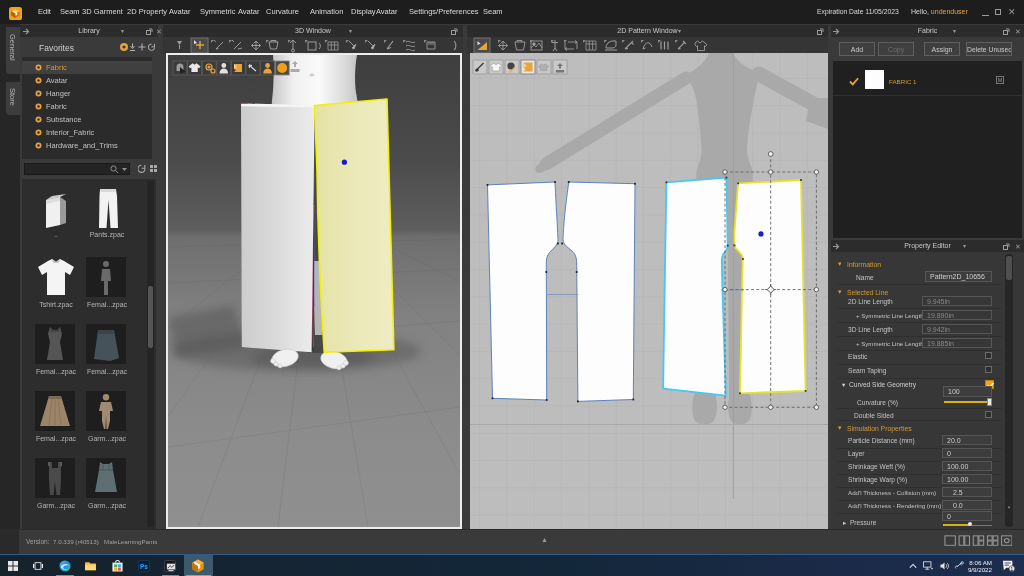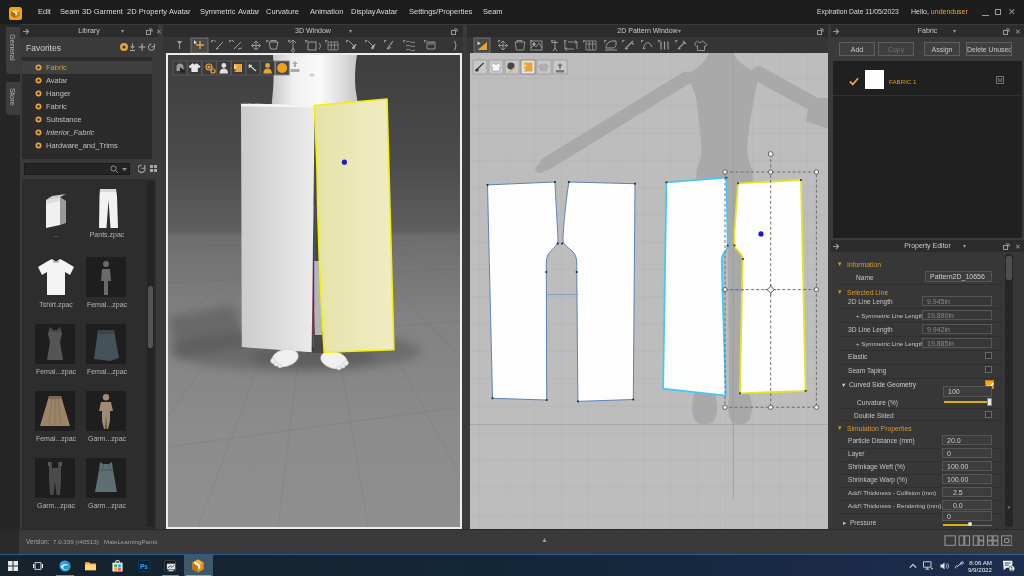--- a/index.html
+++ b/index.html
@@ -36,21 +36,21 @@
     <span class="abs" style="left:60px;">Seam</span>
     <span class="abs" style="left:82px;text-align:center;">3D Garment</span>
     <span class="abs" style="left:127px;">2D Property</span>
     <span class="abs" style="left:169px;">Avatar</span>
     <span class="abs" style="left:200px;">Symmetric</span>
     <span class="abs" style="left:238px;">Avatar</span>
     <span class="abs" style="left:266px;">Curvature</span>
     <span class="abs" style="left:310px;">Animation</span>
     <span class="abs" style="left:351px;">Display</span>
     <span class="abs" style="left:376px;">Avatar</span>
-    <span class="abs" style="left:409px;">Settings/Properties</span>
+    <span class="abs" style="left:409px;">Settings/Preferences</span>
     <span class="abs" style="left:483px;">Seam</span>
     <span class="abs" style="left:817px;font-size:6.8px;">Expiration Date 11/05/2023</span>
     <span class="abs" style="left:911px;font-size:7px;">Hello, <span style="color:#e8a33d;">undenduser</span></span>
   </div>
   <span class="abs" style="left:982px;top:9px;width:7px;height:7px;border-bottom:1.5px solid #9a9a9a;"></span>
   <span class="abs" style="left:995px;top:9px;width:6px;height:6px;border:1px solid #9a9a9a;"></span>
   <span class="abs" style="left:1008px;top:7px;color:#9a9a9a;font-size:9px;">✕</span>
 </div>
 
 <div class="abs" style="left:0;top:24px;width:20px;height:505px;background:#262626;"></div>
@@ -66,21 +66,21 @@
       </svg>
       <span class="abs" style="left:101px;top:0px;color:#9a9a9a;font-size:6px;">▾</span>
       <svg class="abs" style="left:126px;top:3px;" width="7" height="7" viewBox="0 0 7 7">
         <rect x="0.5" y="2.5" width="4" height="4" fill="none" stroke="#999" stroke-width="1"></rect>
         <path d="M3 1 h3 v3" fill="none" stroke="#999" stroke-width="1"></path>
       </svg>
       <span class="abs" style="left:136px;top:1px;color:#9a9a9a;font-size:7px;">✕</span>
 </div>
 <div class="abs" id="library-body" style="left:20px;top:38px;width:138px;height:491px;background:#3a3a3a;">
 
-  <span class="abs" style="left:6px;top:5px;color:#cfcfcf;font-size:8.5px;">Favorites</span>
+  <span class="abs" style="left:19px;top:5px;color:#cfcfcf;font-size:8.5px;">Favorites</span>
   <svg class="abs" style="left:96px;top:4px;" width="42" height="10" viewBox="0 0 42 10">
     <circle cx="8" cy="5" r="4" fill="#e8a33d"></circle>
         <circle cx="8" cy="5" r="1.6" fill="#3a3a3a"></circle>
     <path d="M16.5 1.5 v4 M14.5 4 L16.5 6.5 L18.5 4 M14 8.5 h5" stroke="#b0b0b0" stroke-width="1" fill="none"></path>
     <path d="M26 1.5 v7 M22.5 5 h7" stroke="#b0b0b0" stroke-width="1.1" fill="none"></path>
     <path d="M35.5 2 a3.2 3.2 0 1 0 3.2 3.2 M38.4 1.8 v3 h-3" stroke="#b0b0b0" stroke-width="1" fill="none"></path>
   </svg>
 
   <div class="abs" style="left:2px;top:19px;width:130px;height:102px;background:#2b2b2b;">
     <div class="abs" style="left:0;top:4px;width:130px;height:13px;background:#404040;"></div>
@@ -98,21 +98,21 @@
               <circle cx="3.5" cy="3.5" r="1.2" fill="#2b2b2b"></circle>
             </svg>Hanger</div>
       <div style="height:13px;"><svg width="7" height="7" style="margin:0 4px 0 13px;vertical-align:-1px;">
               <circle cx="3.5" cy="3.5" r="3" fill="#e8a33d"></circle>
               <circle cx="3.5" cy="3.5" r="1.2" fill="#2b2b2b"></circle>
             </svg>Fabric</div>
       <div style="height:13px;"><svg width="7" height="7" style="margin:0 4px 0 13px;vertical-align:-1px;">
               <circle cx="3.5" cy="3.5" r="3" fill="#e8a33d"></circle>
               <circle cx="3.5" cy="3.5" r="1.2" fill="#2b2b2b"></circle>
             </svg>Substance</div>
-      <div style="height:13px;font-style:italic;"><svg width="7" height="7" style="margin:0 4px 0 13px;vertical-align:-1px;">
+      <div style="height:13px;"><svg width="7" height="7" style="margin:0 4px 0 13px;vertical-align:-1px;">
               <circle cx="3.5" cy="3.5" r="3" fill="#e8a33d"></circle>
               <circle cx="3.5" cy="3.5" r="1.2" fill="#2b2b2b"></circle>
             </svg>Interior_Fabric</div>
       <div style="height:13px;"><svg width="7" height="7" style="margin:0 4px 0 13px;vertical-align:-1px;">
               <circle cx="3.5" cy="3.5" r="3" fill="#e8a33d"></circle>
               <circle cx="3.5" cy="3.5" r="1.2" fill="#2b2b2b"></circle>
             </svg>Hardware_and_Trims</div>
     </div>
   </div>
 

